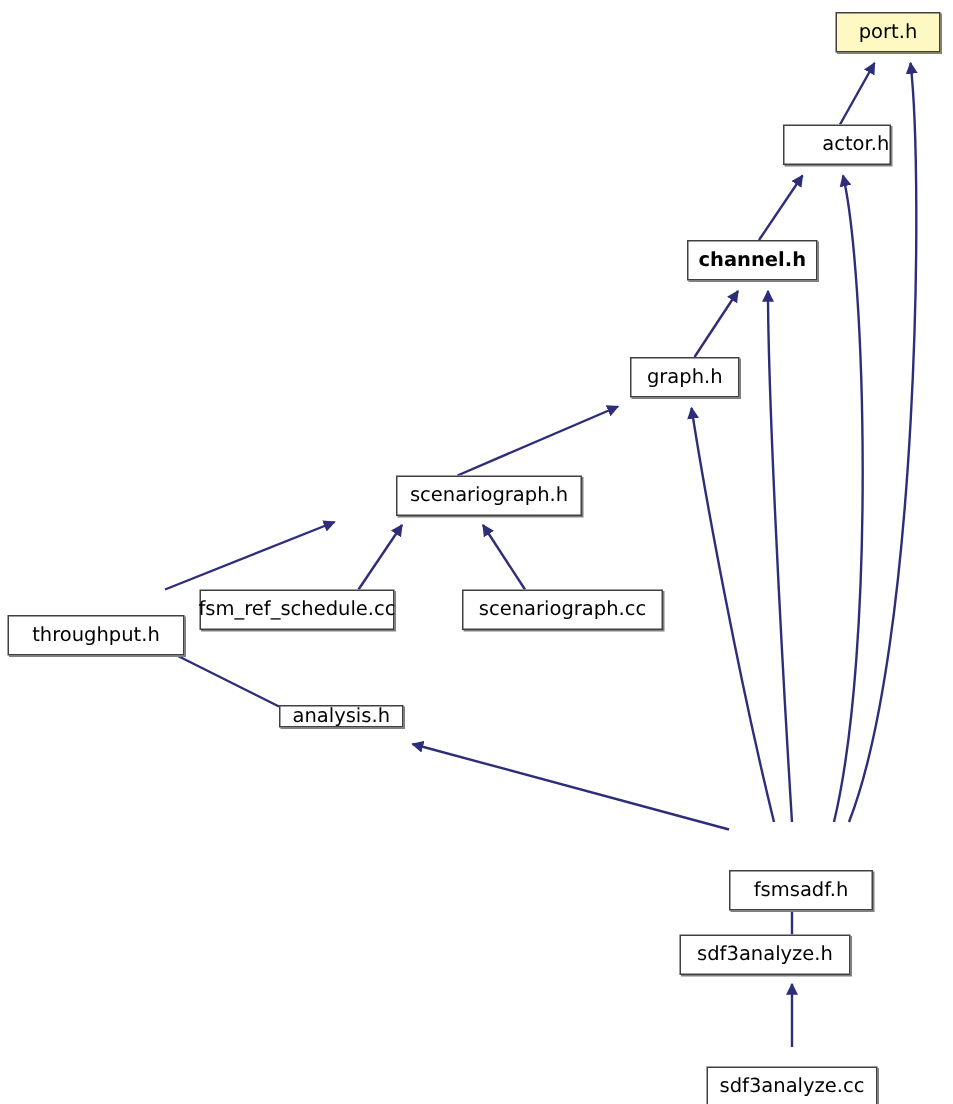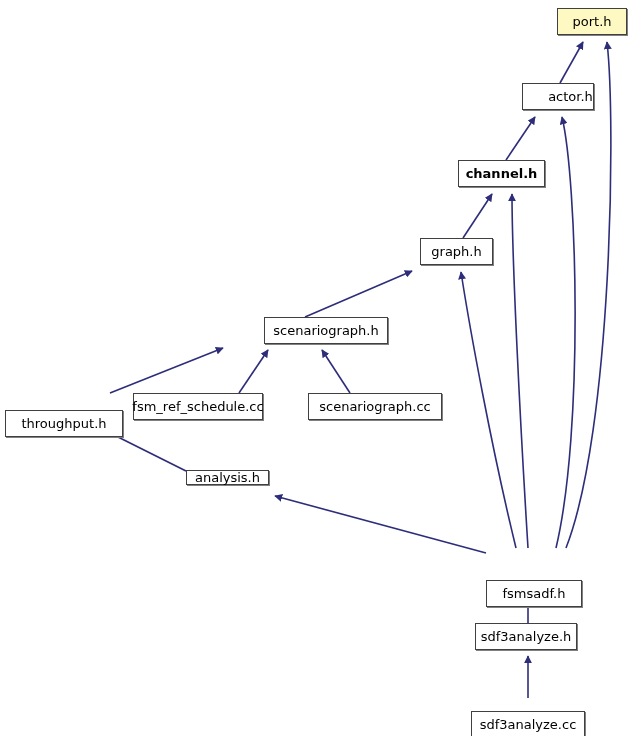--- a/index.html
+++ b/index.html
@@ -129,21 +129,21 @@
       </div>
       <div class="node" style="left: 308px; top: 393px; width: 134px; height: 27px;">
         <span class="node-label">scenariograph.cc</span>
       </div>
       <div class="node" style="left: 186px; top: 470px; width: 83px; height: 15px;">
         <span class="node-label">analysis.h</span>
       </div>
       <div class="node" style="left: 486px; top: 532px; width: 96px; height: 27px; margin-top: 48px;">
         <span class="node-label">fsmsadf.h</span>
       </div>
-      <div class="node" style="left: 475px; top: 623px; width: 102px; height: 27px;">
+      <div class="node" style="left: 453px; top: 623px; width: 114px; height: 27px;">
         <span class="node-label">sdf3analyze.h</span>
       </div>
       <div class="node" style="left: 471px; top: 698px; width: 114px; height: 27px; margin-top: 13px;">
         <span class="node-label">sdf3analyze.cc</span>
       </div>
     </div>
 
 </div>
 
 </body></html>

